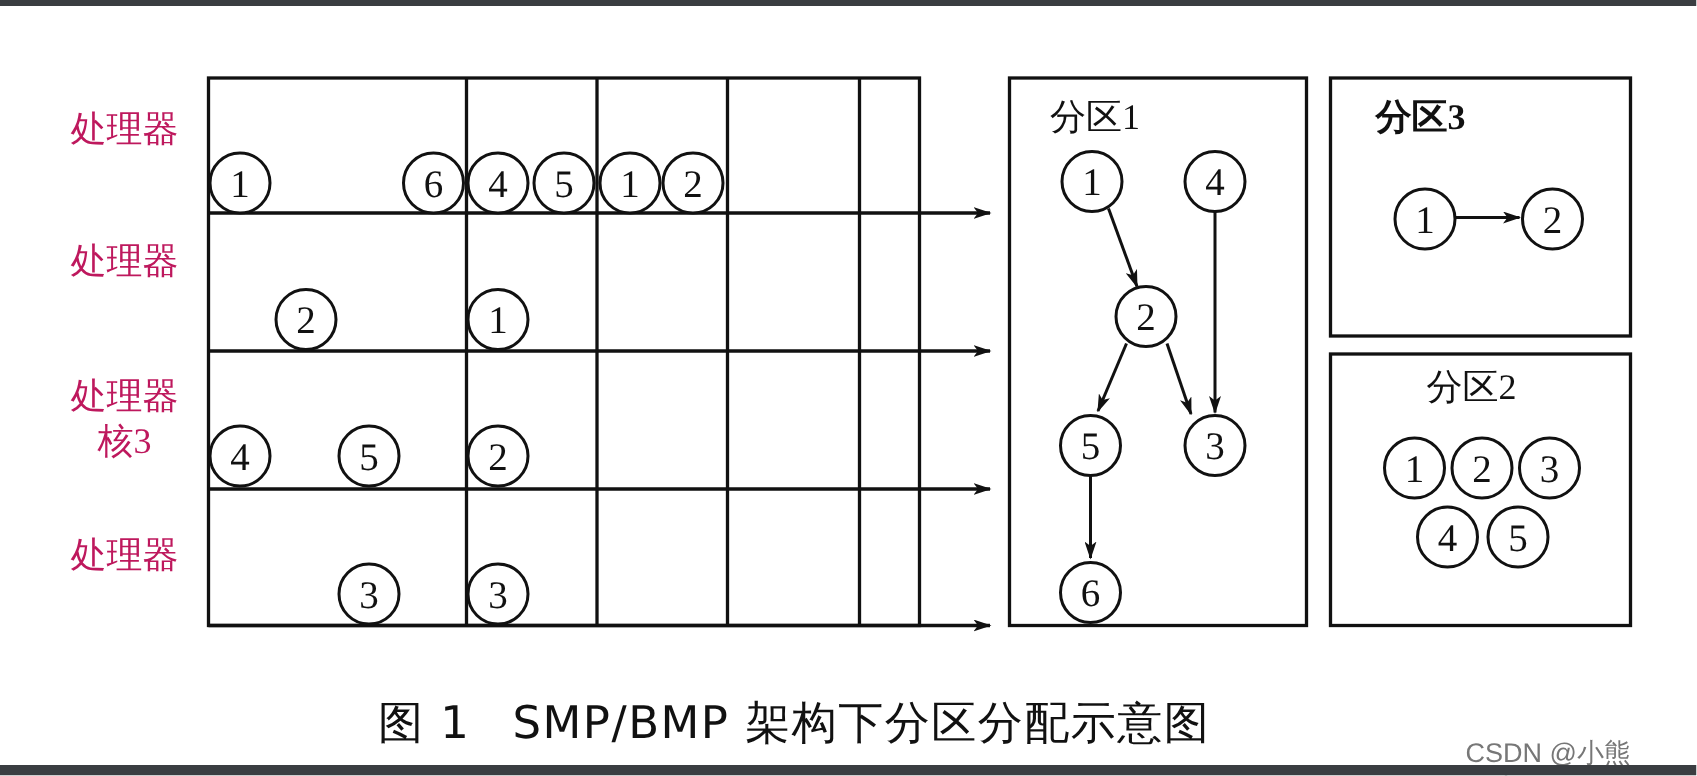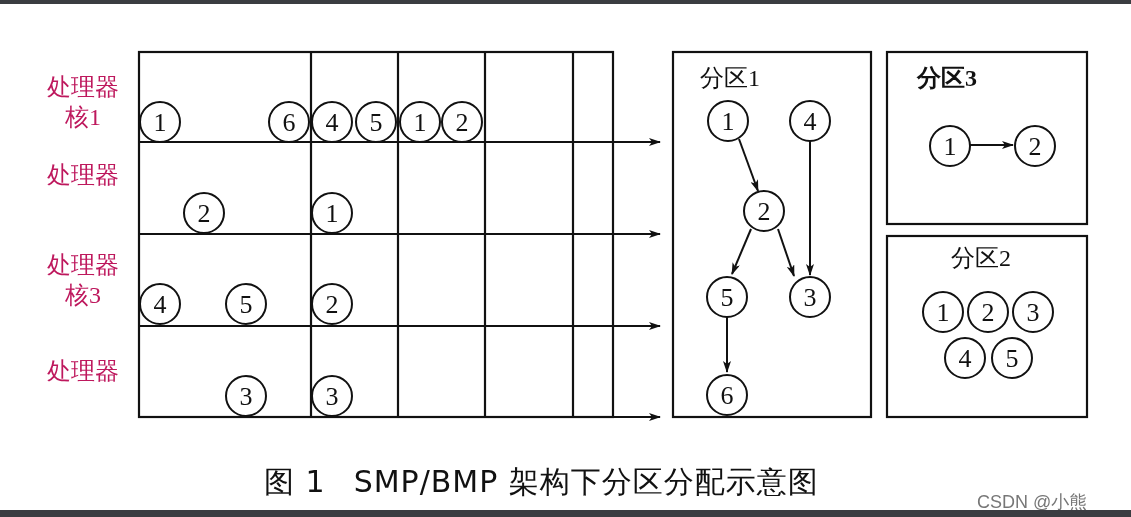--- a/index.html
+++ b/index.html
@@ -2,21 +2,21 @@
 <html><head>
 <meta charset="utf-8">
 <style>
   html,body{margin:0;padding:0;background:#fff;}
   body{width:1131px;height:517px;position:relative;overflow:hidden;font-family:"Liberation Serif","DejaVu Serif",serif;}
   .topbar{position:absolute;left:0;top:0;width:1131px;height:4px;background:#3a3d41;}
   .bottombar{position:absolute;left:0;top:510px;width:1131px;height:7px;background:#3a3d41;}
   svg{position:absolute;left:0;top:0;}
   .label{position:absolute;font-size:24px;line-height:30px;text-align:center;color:#be185d;width:100px;}
   .ptitle{position:absolute;font-size:24px;color:#111;}
-  .caption{position:absolute;left:264px;top:462px;font-family:"DejaVu Sans","Liberation Sans",sans-serif;font-size:30px;color:#111;letter-spacing:1px;white-space:nowrap;}
+  .caption{position:absolute;left:252px;top:462px;font-family:"DejaVu Sans","Liberation Sans",sans-serif;font-size:30px;color:#111;letter-spacing:1px;white-space:nowrap;}
   .caption span{margin-right:28px;}
   .wm{position:absolute;left:977px;top:490px;font-family:"Liberation Sans",sans-serif;font-size:18px;color:#777;}
 </style>
 </head>
 <body>
 
 <div class="topbar"></div>
 
 <svg width="1131" height="517">
   <defs>
@@ -152,21 +152,20 @@
       <g>
         <circle cx="1012" cy="358" r="20"></circle>
         <text x="1012" y="367" text-anchor="middle" font-size="26" fill="#111" stroke="none" font-family="Liberation Serif, serif">5</text>
       </g>
     </g>
 </svg>
 
 <div id="labels">
     <div class="label" style="left: 33px; top: 72px;">
       <div>处理器</div>
-      <div>核1</div>
     </div>
     <div class="label" style="left: 33px; top: 160px;">
       <div>处理器</div>
     </div>
     <div class="label" style="left: 33px; top: 250px;">
       <div>处理器</div>
       <div>核3</div>
     </div>
     <div class="label" style="left: 33px; top: 356px;">
       <div>处理器</div>

